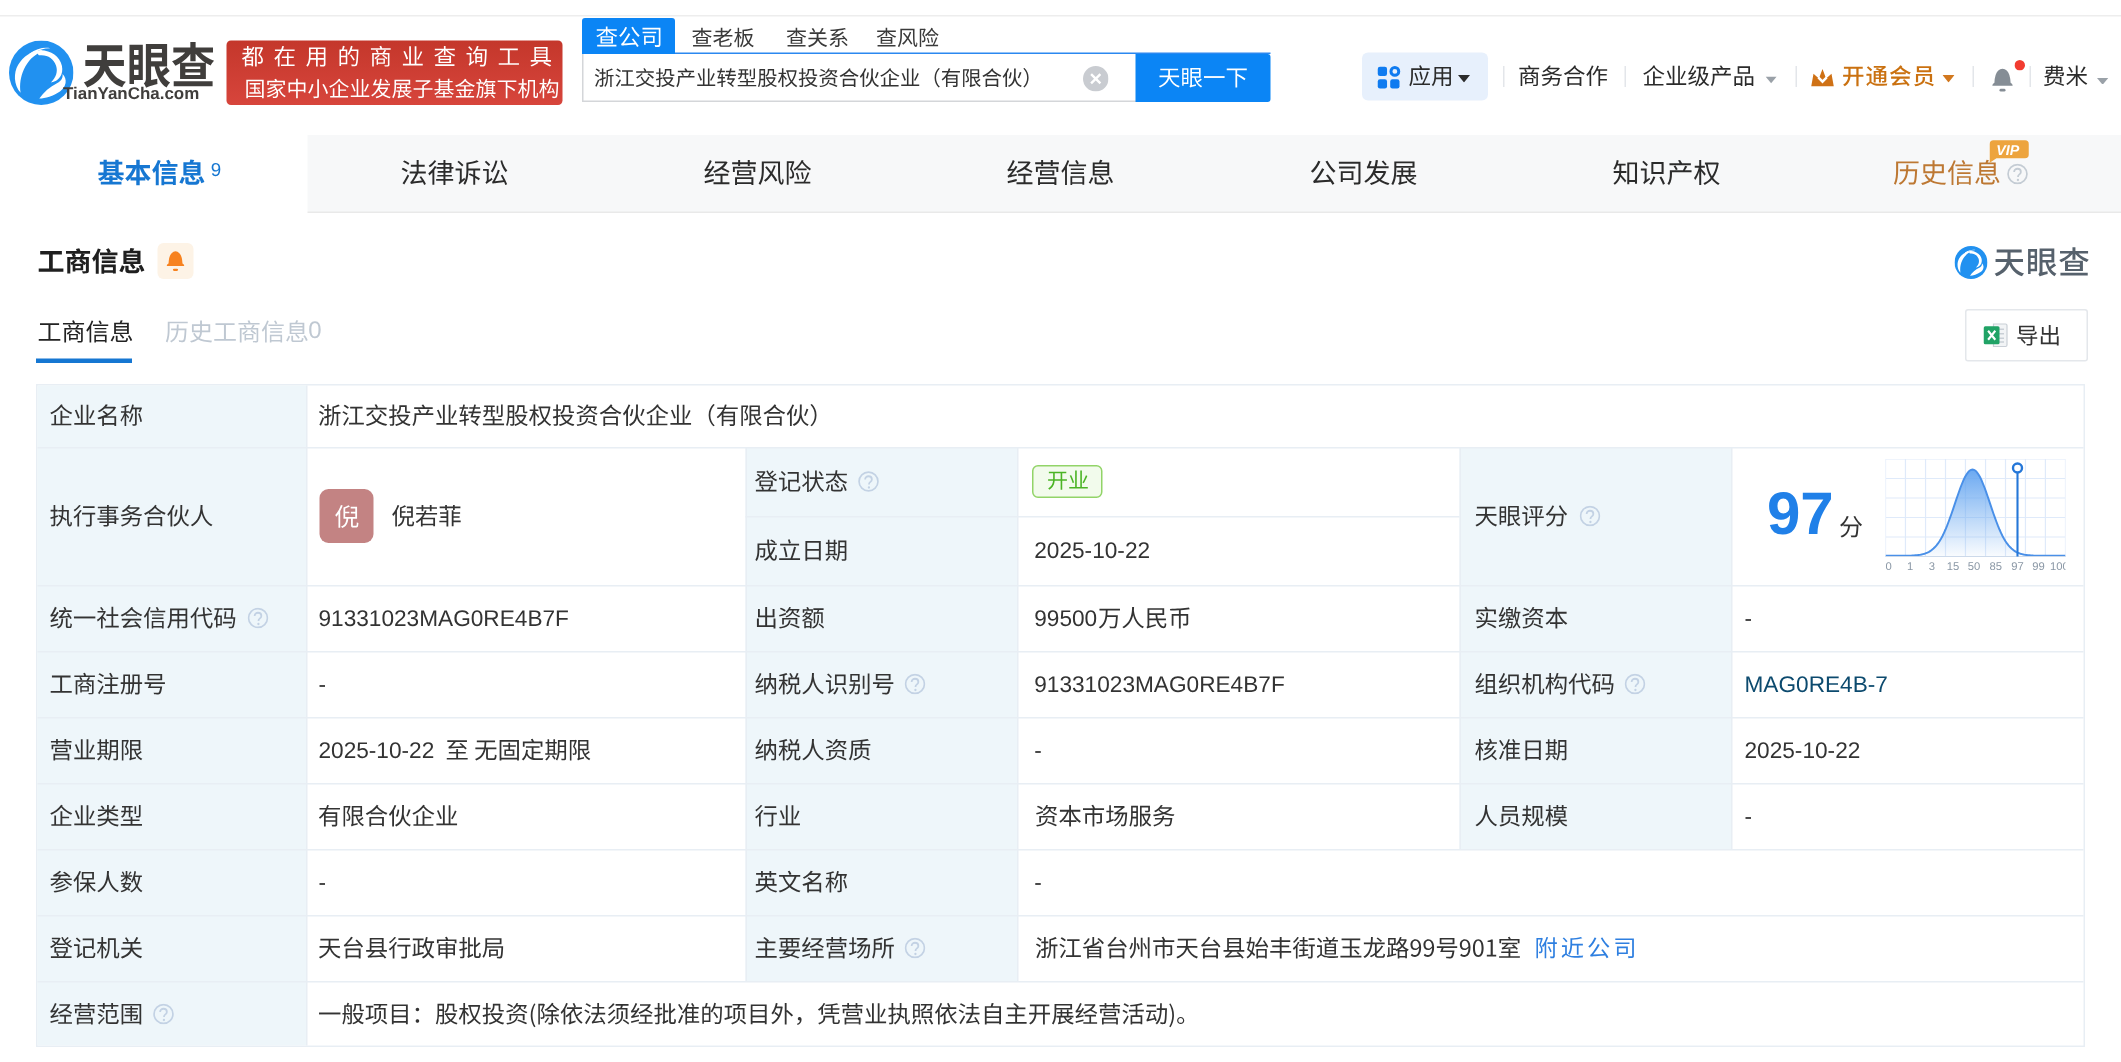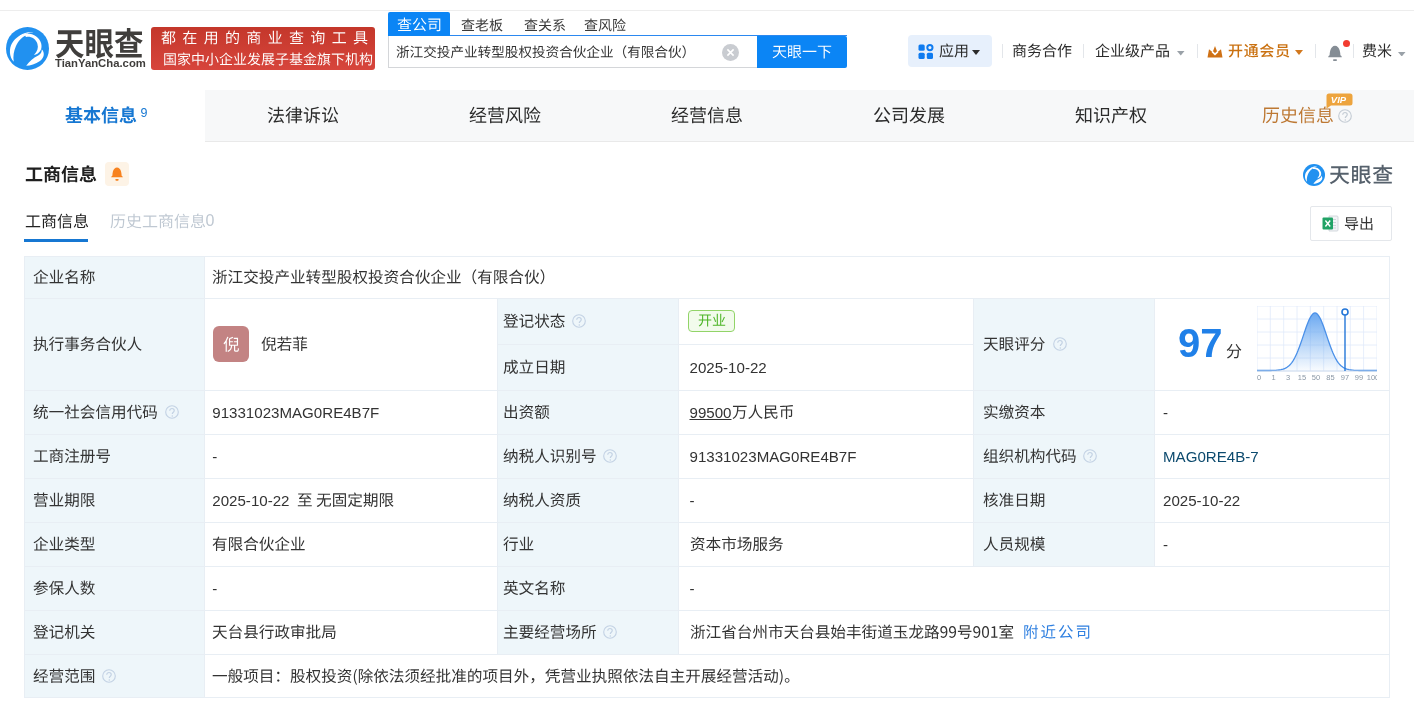--- a/index.html
+++ b/index.html
@@ -203,21 +203,21 @@
     <path d="M49 15 C65 15 79 25 82 39 C85 53 77 63 65 65 C73 57 76 48 73 39 C69 28 60 22 48 23 C44 23.3 43 15.2 49 15 Z" fill="#fff"></path>
     <path d="M47 90 C54 80 63 72 75 66 C81 63 84 58 83 52 C91 60 89 72 79 79 C69 86 56 90 47 90 Z" fill="#fff"></path>
   </svg>
 <svg style="position:absolute;left:55.0px;top:26.8px;overflow:visible" width="88.5" height="32.45" viewBox="0 0 3000 1000" preserveAspectRatio="none">
     <g fill="#403e3c" transform="translate(0,880) scale(1,-1)">
       <use href="#b0"></use>
       <use href="#b1" x="1000"></use>
       <use href="#b2" x="2000"></use>
     </g>
   </svg>
-<div style="position:absolute;left:55.0px;top:57.6px;font:bold 11.3px/11.3px 'Liberation Sans',sans-serif;color:#403e3c;white-space:pre;">TianYanCha.com</div>
+<div style="position:absolute;left:42px;top:57.6px;font:bold 11.3px/11.3px 'Liberation Sans',sans-serif;color:#403e3c;white-space:pre;">TianYanCha.com</div>
 <div style="position:absolute;left:151.0px;top:27.0px;width:224.0px;height:43.0px;background:linear-gradient(180deg,#c4372b,#d7453c);border-radius:3px"></div>
 <svg style="position:absolute;left:160.5px;top:30.3px;overflow:visible" width="213.4" height="15.00" viewBox="0 0 14230 1000" preserveAspectRatio="none">
     <g fill="#fff" transform="translate(0,880) scale(1,-1)">
       <use href="#r3"></use>
       <use href="#r4" x="1423"></use>
       <use href="#r5" x="2846"></use>
       <use href="#r6" x="4269"></use>
       <use href="#r7" x="5692"></use>
       <use href="#r8" x="7115"></use>
       <use href="#r9" x="8538"></use>
@@ -657,21 +657,21 @@
     <circle cx="10.4" cy="15.7" r="1.1" fill="#c3d2e4"></circle>
   </svg>
 <div style="position:absolute;left:212.3px;top:404.6px;font:normal 15.1px/15.1px 'Liberation Sans',sans-serif;color:#333;white-space:pre;">91331023MAG0RE4B7F</div>
 <svg style="position:absolute;left:502.5px;top:404.1px;overflow:visible" width="46.8" height="15.60" viewBox="0 0 3000 1000" preserveAspectRatio="none">
     <g fill="#333" transform="translate(0,880) scale(1,-1)">
       <use href="#r87"></use>
       <use href="#r44" x="1000"></use>
       <use href="#r113" x="2000"></use>
     </g>
   </svg>
-<div style="position:absolute;left:689.5px;top:404.6px;font:normal 15.1px/15.1px 'Liberation Sans',sans-serif;color:#333;white-space:pre;text-decoration:underline;">99500</div>
+<div style="position:absolute;left:689.5px;top:404.6px;font:normal 15.1px/15.1px 'Liberation Sans',sans-serif;color:#333;white-space:pre;">99500</div>
 <svg style="position:absolute;left:731.5px;top:404.1px;overflow:visible" width="62.4" height="15.60" viewBox="0 0 4000 1000" preserveAspectRatio="none">
     <g fill="#333" transform="translate(0,880) scale(1,-1)">
       <use href="#r114"></use>
       <use href="#r93" x="1000"></use>
       <use href="#r115" x="2000"></use>
       <use href="#r116" x="3000"></use>
     </g>
   </svg>
 <svg style="position:absolute;left:982.5px;top:404.1px;overflow:visible" width="62.4" height="15.60" viewBox="0 0 4000 1000" preserveAspectRatio="none">
     <g fill="#333" transform="translate(0,880) scale(1,-1)">

